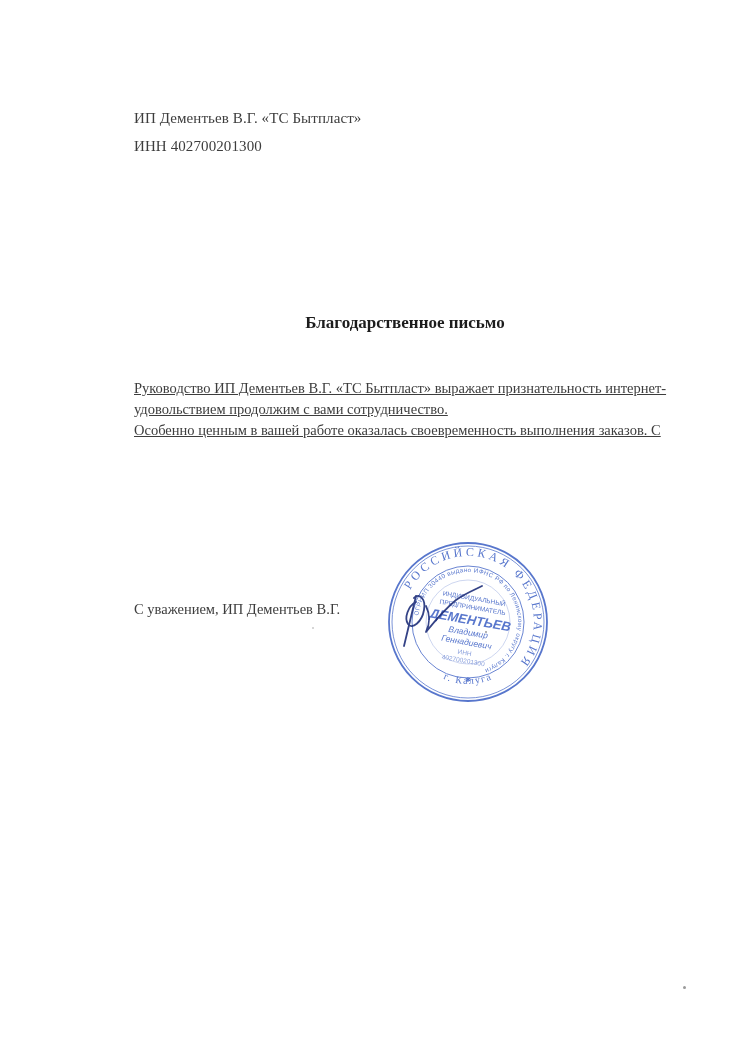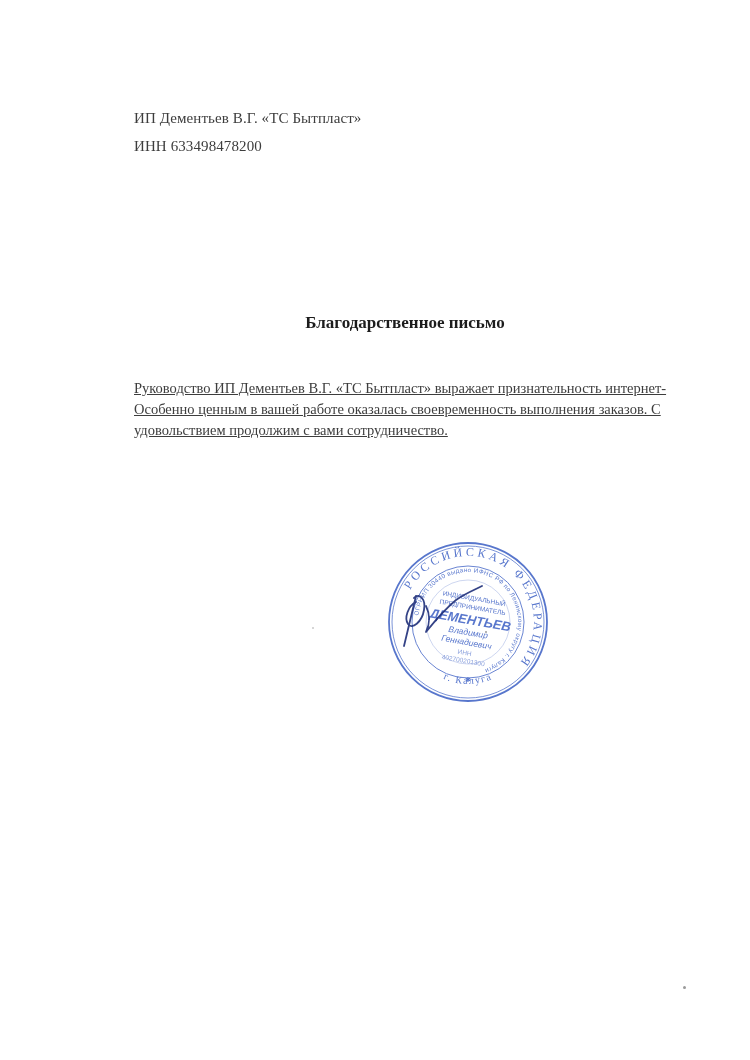--- a/index.html
+++ b/index.html
@@ -85,30 +85,31 @@
       border-radius: 50%;
       background: #9a9a9a;
     }
   </style>
 </head>
 <body>
 
 <div class="page">
 
   <div class="header-line" id="hdr-org">ИП Дементьев В.Г. «ТС Бытпласт»</div>
-  <div class="header-line" id="hdr-inn">ИНН 633498478200</div>
+  <div class="header-line" id="hdr-inn">ИНН 402700201300</div>
 
   <div class="title">Благодарственное письмо</div>
 
   <div class="body-text">
     <span class="line">Руководство ИП Дементьев В.Г. «ТС Бытпласт» выражает признательность интернет-</span>
+    <span class="line">удовольствием продолжим с вами сотрудничество.</span>
     <span class="line">Особенно ценным в вашей работе оказалась своевременность выполнения заказов. С</span>
-    <span class="line">удовольствием продолжим с вами сотрудничество.</span>
   </div>
 
+  <div class="closing">С уважением, ИП Дементьев В.Г.</div>
 
   <div class="stamp">
     <svg width="164" height="164" viewBox="0 0 164 164" xmlns="http://www.w3.org/2000/svg">
       <defs>
         <path id="outerArc" d="M 82,82 m -66,0 a 66,66 0 1,1 132,0 a 66,66 0 1,1 -132,0"></path>
         <path id="outerArcBottom" d="M 20,82 a 62,62 0 0,0 124,0"></path>
         <path id="innerArc" d="M 82,82 m -50,0 a 50,50 0 1,1 100,0 a 50,50 0 1,1 -100,0"></path>
       </defs>
       <g opacity="0.85">
         <circle cx="82" cy="82" r="79" fill="none" stroke="#3b5fc4" stroke-width="1.8"></circle>

